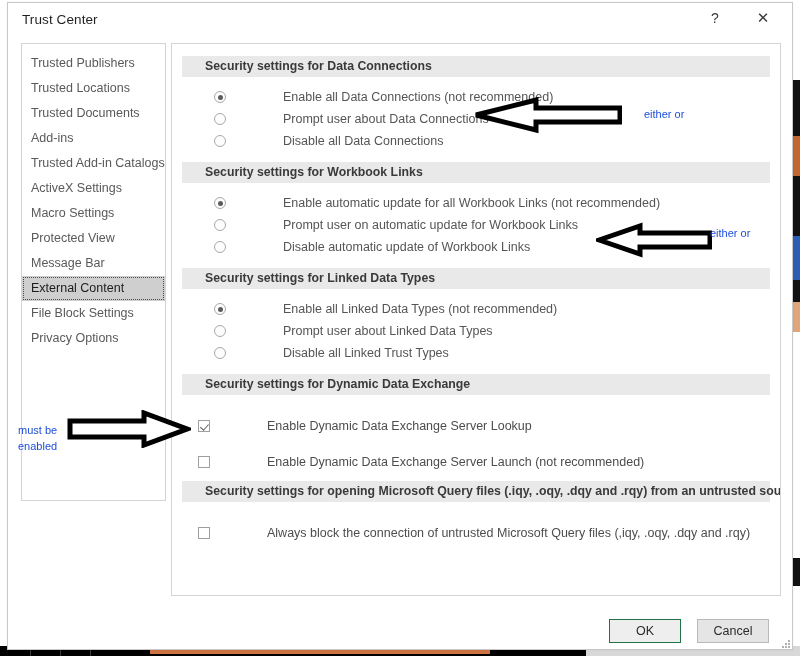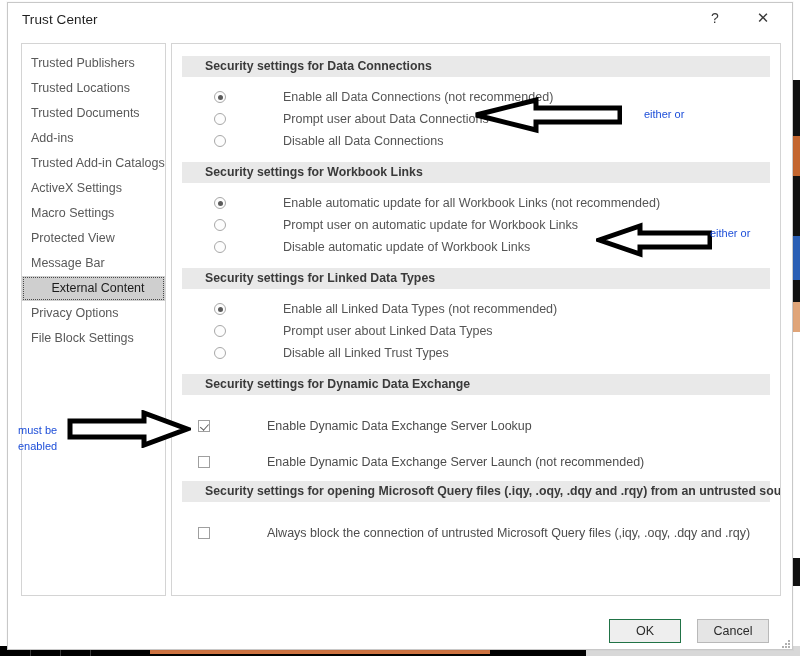--- a/index.html
+++ b/index.html
@@ -89,42 +89,41 @@
   .content {
     position: absolute;
     left: 0; top: 34px;
     width: 786px; height: 575px;
   }
 
   
   .sidebar {
     position: absolute;
     left: 13px; top: 6px;
-    width: 145px; height: 553px;
+    width: 145px; height: 458px;
     border: 1px solid #d4d4d4;
     background: #ffffff;
     box-sizing: border-box;
     overflow: hidden;
   }
   .side-item {
     height: 25px;
     line-height: 25px;
     padding-left: 9px;
     font-size: 12.5px;
     color: #595959;
     white-space: nowrap;
     box-sizing: border-box;
     cursor: default;
   }
   .side-item.selected {
     background: #cfcfcf;
     color: #1c1c1c;
     outline: 1px dotted #4a4a4a;
     outline-offset: -2px;
-    text-align: center;
   }
   .side-spacer { height: 7px; }
 
   
   .pane {
     position: absolute;
     left: 163px; top: 6px;
     width: 610px; height: 553px;
     border: 1px solid #d4d4d4;
     background: #ffffff;
@@ -292,22 +291,22 @@
       <div class="side-item">Trusted Publishers</div>
       <div class="side-item">Trusted Locations</div>
       <div class="side-item">Trusted Documents</div>
       <div class="side-item">Add-ins</div>
       <div class="side-item">Trusted Add-in Catalogs</div>
       <div class="side-item">ActiveX Settings</div>
       <div class="side-item">Macro Settings</div>
       <div class="side-item">Protected View</div>
       <div class="side-item">Message Bar</div>
       <div class="side-item selected">External Content</div>
+      <div class="side-item">File Block Settings</div>
       <div class="side-item">Privacy Options</div>
-      <div class="side-item">File Block Settings</div>
     </div>
 
     <div class="pane">
 
       <div style="height:12px;"></div>
       <div class="sect-header">Security settings for Data Connections</div>
       <div class="opt-group">
         <div class="opt-row">
           <span class="radio on"></span>
           <span>Enable all Data Connections (not recommended)</span>

